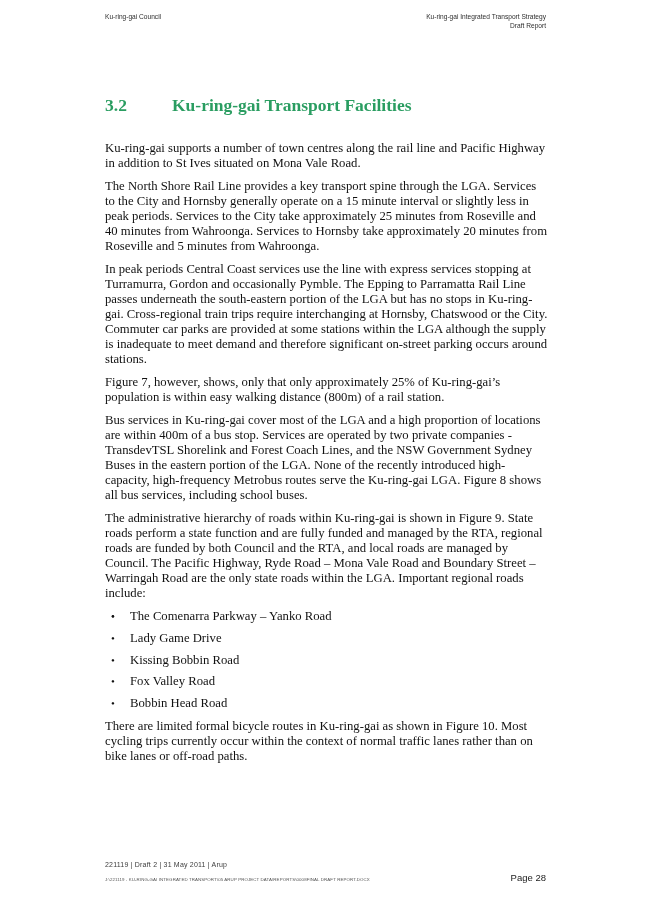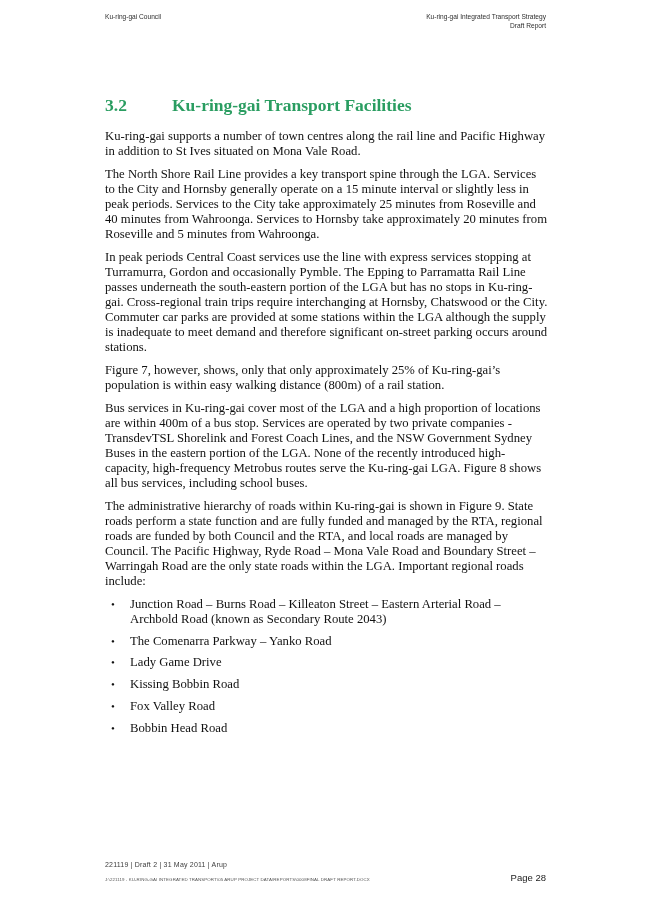--- a/index.html
+++ b/index.html
@@ -32,21 +32,21 @@
     position: absolute;
     top: 95px;
     left: 105px;
     width: 443px;
   }
   .section-heading {
     color: #2a9d61;
     font-weight: bold;
     font-size: 17.5px;
     line-height: 20px;
-    margin-bottom: 14px;
+    margin-bottom: 26px;
     white-space: nowrap;
   }
   .sec-num { display: inline-block; width: 67px; }
   .content p {
     font-size: 12.7px;
     line-height: 15px;
     margin-bottom: 8px;
     text-align: left;
   }
   .bullet-list {
@@ -117,28 +117,29 @@
     </div>
 
     <p>Ku-ring-gai supports a number of town centres along the rail line and Pacific Highway in addition to St Ives situated on Mona Vale Road.</p>
     <p>The North Shore Rail Line provides a key transport spine through the LGA. Services to the City and Hornsby generally operate on a 15 minute interval or slightly less in peak periods. Services to the City take approximately 25 minutes from Roseville and 40 minutes from Wahroonga. Services to Hornsby take approximately 20 minutes from Roseville and 5 minutes from Wahroonga.</p>
     <p>In peak periods Central Coast services use the line with express services stopping at Turramurra, Gordon and occasionally Pymble. The Epping to Parramatta Rail Line passes underneath the south-eastern portion of the LGA but has no stops in Ku-ring-gai. Cross-regional train trips require interchanging at Hornsby, Chatswood or the City. Commuter car parks are provided at some stations within the LGA although the supply is inadequate to meet demand and therefore significant on-street parking occurs around stations.</p>
     <p>Figure 7, however, shows, only that only approximately 25% of Ku-ring-gai’s population is within easy walking distance (800m) of a rail station.</p>
     <p>Bus services in Ku-ring-gai cover most of the LGA and a high proportion of locations are within 400m of a bus stop. Services are operated by two private companies - TransdevTSL Shorelink and Forest Coach Lines, and the NSW Government Sydney Buses in the eastern portion of the LGA. None of the recently introduced high-capacity, high-frequency Metrobus routes serve the Ku-ring-gai LGA. Figure 8 shows all bus services, including school buses.</p>
     <p>The administrative hierarchy of roads within Ku-ring-gai is shown in Figure 9. State roads perform a state function and are fully funded and managed by the RTA, regional roads are funded by both Council and the RTA, and local roads are managed by Council. The Pacific Highway, Ryde Road – Mona Vale Road and Boundary Street – Warringah Road are the only state roads within the LGA. Important regional roads include:</p>
 
     <ul class="bullet-list">
-      <li><span class="bullet">•</span><span>Junction Road – Burns Road – Killeaton Street – Eastern Arterial Road – Archbold Road (known as Secondary Route 2043)</span></li>
+      <li><span class="bullet">•</span></li>
       <li><span class="bullet">•</span><span>The Comenarra Parkway – Yanko Road</span></li>
       <li><span class="bullet">•</span><span>Lady Game Drive</span></li>
       <li><span class="bullet">•</span><span>Kissing Bobbin Road</span></li>
       <li><span class="bullet">•</span><span>Fox Valley Road</span></li>
       <li><span class="bullet">•</span><span>Bobbin Head Road</span></li>
     </ul>
 
+    <p>There are limited formal bicycle routes in Ku-ring-gai as shown in Figure 10. Most cycling trips currently occur within the context of normal traffic lanes rather than on bike lanes or off-road paths.</p>
   </div>
 
   <div class="footer">
     <div class="footer-left">
       <div class="footer-meta">221119 | Draft 2 | 31 May 2011 | Arup</div>
       <div class="footer-path">J:\221119 - KU-RING-GAI INTEGRATED TRANSPORT\05 ARUP PROJECT DATA\REPORTS\0008FINAL DRAFT REPORT.DOCX</div>
     </div>
     <div class="footer-page">Page 28</div>
   </div>
 

